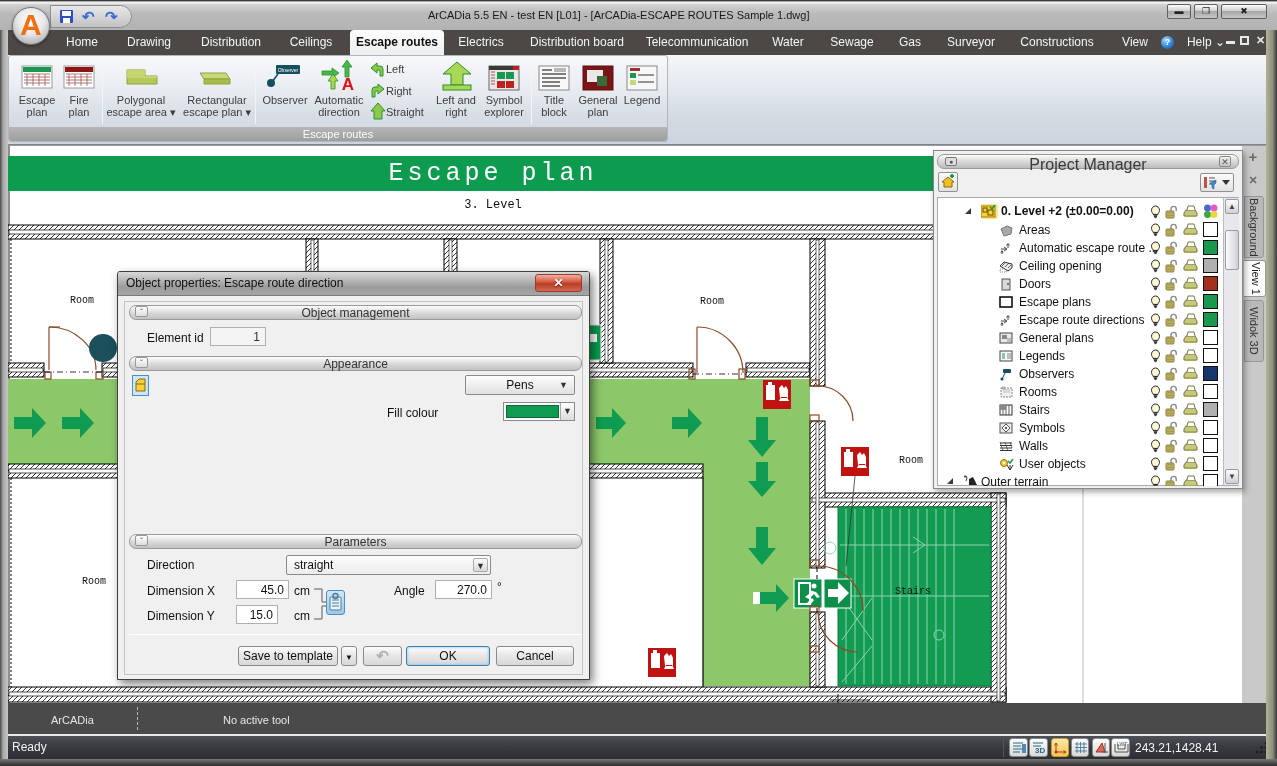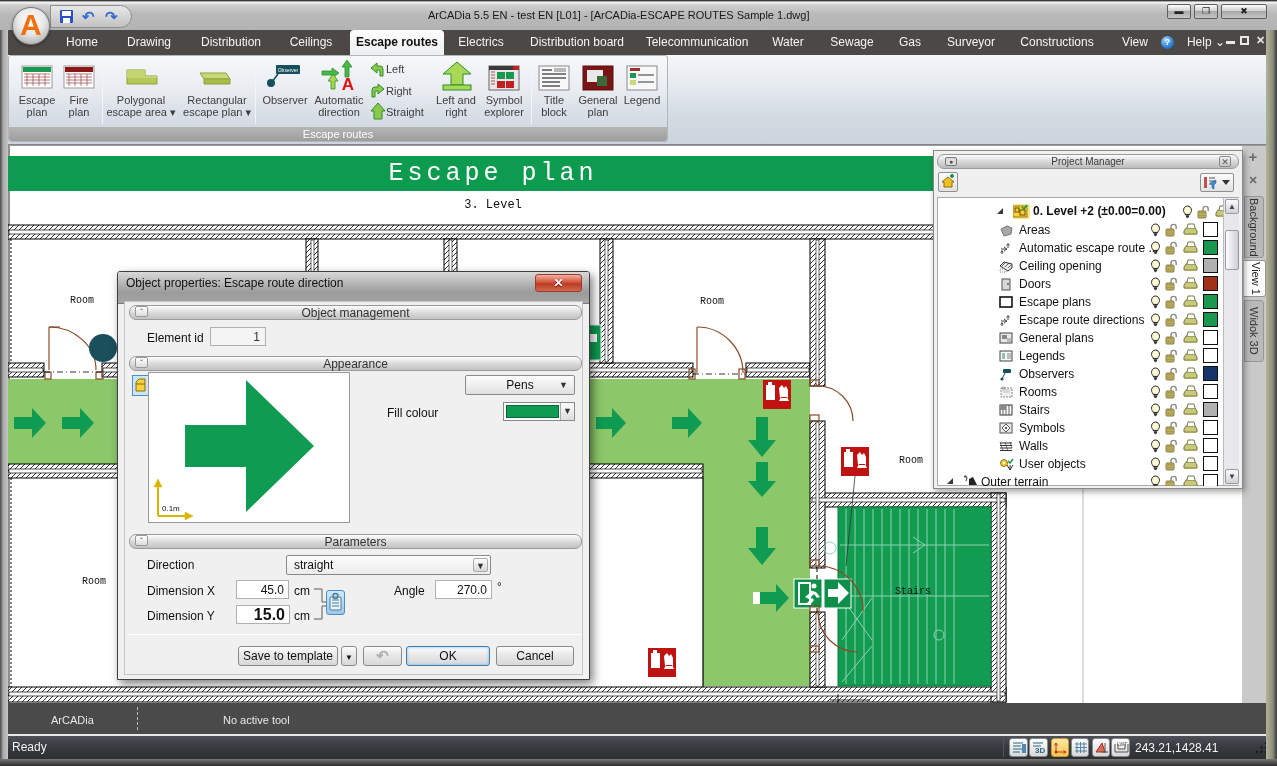--- a/index.html
+++ b/index.html
@@ -347,41 +347,41 @@
   <div style="position:absolute;left:4px;top:4px;width:14px;height:14px;color:#6a6a6a;font-size:15px;font-weight:bold;line-height:14px;text-align:center;">+</div>
   <div style="position:absolute;left:4px;top:28px;width:14px;height:12px;color:#6a6a6a;font-size:11px;font-weight:bold;line-height:12px;text-align:center;">✕</div>
   <div style="position:absolute;left:2px;top:50px;width:20px;height:62px;background:#b9b9b9;border:1px solid #979797;border-radius:0 3px 3px 0;writing-mode:vertical-rl;font-size:11px;color:#333;text-align:center;line-height:18px;">Background</div>
   <div style="position:absolute;left:2px;top:114px;width:22px;height:37px;background:#fdfdfd;border:1px solid #979797;border-left:none;border-radius:0 3px 3px 0;writing-mode:vertical-rl;font-size:11px;color:#222;text-align:center;line-height:19px;">View 1</div>
   <div style="position:absolute;left:2px;top:154px;width:20px;height:62px;background:#b9b9b9;border:1px solid #979797;border-radius:0 3px 3px 0;writing-mode:vertical-rl;font-size:11px;color:#333;text-align:center;line-height:18px;">Widok 3D</div>
 </div>
 
 <div class="abs" style="left:933px;top:150px;width:310px;height:339px;background:#f0f0f0;border:1px solid #8a8a8a;box-shadow:2px 3px 6px rgba(0,0,0,0.35);">
   <div style="position:absolute;left:3px;top:3px;width:302px;height:15px;border:1px solid #9a9a9a;border-radius:7px;background:linear-gradient(#fdfdfd,#d8d8d8 50%,#bcbcbc);">
     <div style="position:absolute;left:7px;top:2px;width:12px;height:9px;border:1px solid #777;border-radius:2px;background:#ddd;font-size:7px;line-height:8px;text-align:center;color:#555;">●</div>
-    <div style="position:absolute;left:0;top:1px;width:100%;text-align:center;font-size:10px;color:#3a3a3a;">Project Manager</div>
+    <div style="position:absolute;left:0;top:1px;width:100%;text-align:center;font-size:16px;color:#3a3a3a;">Project Manager</div>
     <div style="position:absolute;right:7px;top:1px;width:12px;height:11px;border:1px solid #888;border-radius:2px;color:#555;font-size:9px;line-height:11px;text-align:center;">✕</div>
   </div>
   <div style="position:absolute;left:4px;top:21px;width:20px;height:20px;border:1px solid #909090;border-radius:2px;background:linear-gradient(#fbfbfb,#e2e2e2);">
     <svg width="18" height="18" viewBox="0 0 18 18">
         <path d="M3,9 L9,4 L15,9 L13,9 L13,14 L5,14 L5,9 Z" fill="#f0c020" stroke="#8a6a10"></path>
         <path d="M11,3 h4 M13,1 v4" stroke="#1a9850" stroke-width="2"></path>
       </svg>
   </div>
   <div style="position:absolute;right:8px;top:22px;width:34px;height:19px;border:1px solid #909090;border-radius:2px;background:linear-gradient(#fbfbfb,#e2e2e2);">
     <svg width="16" height="16" viewBox="0 0 16 16" style="position:absolute;left:1px;top:1px;">
         <rect x="2" y="2" width="3" height="11" fill="#c05050"></rect>
         <path d="M7,3h6M7,6h6M7,9h4" stroke="#555"></path>
         <path d="M8,8 l6,-3 v3 l-2,2 v4 l-2,-1 v-3 z" fill="#3a8ad4" stroke="#1a5a94" stroke-width="0.5"></path>
       </svg>
     <div style="position:absolute;right:3px;top:6px;width:0;height:0;border-left:4px solid transparent;border-right:4px solid transparent;border-top:5px solid #333;"></div>
   </div>
 
   <div style="position:absolute;left:3px;top:46px;width:302px;height:289px;background:#fff;border:1px solid #aaa;"></div>
   <div id="tree" style="position:absolute;left:3px;top:50px;width:286px;height:285px;overflow:hidden;">
-<div style="position:absolute;left:0;top:2px;width:288px;height:18px;margin-left:32px;">
+<div style="position:absolute;left:0;top:2px;width:288px;height:18px;">
         <div style="position:absolute;left:28px;top:5px;width:0;height:0;border-left:6px solid transparent;border-bottom:6px solid #3a3a3a;"></div>
         <div style="position:absolute;left:44px;top:1px;width:17px;height:15px;background:#ffe88a;border-radius:2px;"><svg width="15" height="13" viewBox="0 0 15 13">
             <rect x="0" y="1" width="14" height="11" fill="#f5d23a" stroke="#9a7a10"></rect>
             <rect x="2" y="3" width="4" height="4" fill="none" stroke="#6a4a00"></rect>
             <rect x="7" y="5" width="5" height="5" fill="none" stroke="#6a4a00"></rect>
             <path d="M9,2 l2,2 3,-4" stroke="#1a9850" stroke-width="1.6" fill="none"></path>
           </svg></div>
         <div style="position:absolute;left:64px;top:1px;font-size:12px;font-weight:bold;color:#111;white-space:nowrap;">0. Level +2 (±0.00=0.00)</div>
         <div style="position:absolute;left:212px;top:2px;"><svg width="13" height="14" viewBox="0 0 13 14">
             <path d="M6.5,1 a4,4.4 0 0 1 4,4.4 c0,1.8 -1.4,2.6 -1.6,4 h-4.8 c-0.2,-1.4 -1.6,-2.2 -1.6,-4 a4,4.4 0 0 1 4,-4.4 z" fill="#fffbd8" stroke="#222"></path>
@@ -749,21 +749,21 @@
 </div>
 
   <div style="position:absolute;left:289px;top:47px;width:16px;height:287px;background:#e8e8ec;border-left:1px solid #bbb;">
     <div style="position:absolute;left:1px;top:1px;width:14px;height:15px;background:linear-gradient(#fdfdfd,#d0d0d8);border:1px solid #9a9aa5;border-radius:2px;text-align:center;font-size:8px;line-height:14px;color:#444;">▲</div>
     <div style="position:absolute;left:1px;top:32px;width:14px;height:40px;background:linear-gradient(90deg,#fdfdfd,#cfcfd8);border:1px solid #9a9aa5;border-radius:2px;"></div>
     <div style="position:absolute;left:1px;bottom:1px;width:14px;height:15px;background:linear-gradient(#fdfdfd,#d0d0d8);border:1px solid #9a9aa5;border-radius:2px;text-align:center;font-size:8px;line-height:14px;color:#444;">▼</div>
   </div>
 </div>
 
 <div class="abs" id="dialog" style="left:117px;top:271px;width:473px;height:409px;background:#f0f0f0;border:1px solid #3f3f3f;border-radius:3px 3px 0 0;box-shadow:3px 4px 10px rgba(0,0,0,0.5);">
-  <div style="position:absolute;left:0;top:0;width:471px;height:32px;background:linear-gradient(#d8d8d8,#b8b8b8 35%,#9b9b9b 65%,#a5a5a5);border-radius:2px 2px 0 0;border-bottom:1px solid #7a7a7a;">
+  <div style="position:absolute;left:0;top:0;width:471px;height:24px;background:linear-gradient(#d8d8d8,#b8b8b8 35%,#9b9b9b 65%,#a5a5a5);border-radius:2px 2px 0 0;border-bottom:1px solid #7a7a7a;">
     <div style="position:absolute;left:8px;top:4px;font-size:12px;color:#111;">Object properties: Escape route direction</div>
     <div style="position:absolute;right:7px;top:2px;width:47px;height:18px;border:1px solid #9c3a30;border-radius:3px;background:linear-gradient(#f0b0a0,#d4553c 45%,#b83c24 55%,#d06a50);color:#fff;font-size:12px;font-weight:bold;text-align:center;line-height:16px;text-shadow:0 1px 1px #700;">✕</div>
   </div>
   <div style="position:absolute;left:6px;top:29px;width:459px;height:374px;border:1px solid #c4c4c4;background:#f0f0f0;"></div>
 
   <div class="gbar" style="position:absolute;left:11px;top:33px;width:453px;height:15px;">
       <span>Object management</span>
       <i>ˇ</i>
     </div>
   <div class="gbar" style="position:absolute;left:11px;top:84px;width:453px;height:15px;">
@@ -774,49 +774,37 @@
       <span>Parameters</span>
       <i>ˇ</i>
     </div>
   <div style="position:absolute;left:29px;top:59px;font-size:12px;color:#111;">Element id</div>
   <div style="position:absolute;left:92px;top:55px;width:56px;height:19px;background:#f4f4f4;border:1px solid #b0b0b0;font-size:12px;color:#333;text-align:right;line-height:18px;padding-right:5px;">1</div>
 
   <div style="position:absolute;left:14px;top:103px;width:17px;height:21px;border:1px solid #4a90c4;background:#cfe4f4;"><svg width="15" height="19" viewBox="0 0 15 19">
         <path d="M3,6 l3,-3 h6 v12 h-9 z" fill="#f5d23a" stroke="#8a6a10"></path>
         <path d="M3,8 h9" stroke="#8a6a10"></path>
       </svg></div>
-  <div style="position:absolute;left:30px;top:100px;width:202px;height:151px;background:#fff;border:1px solid #999;">
-    <svg width="200" height="149" viewBox="0 0 200 149">
-      <path d="M36,52 h61 v-45 l68,66 -68,66 v-45 h-61 z" fill="#0f9b51"></path>
-      <g stroke="#d8b400" stroke-width="2" fill="#d8b400">
-        <line x1="9" y1="143" x2="9" y2="112"></line>
-          <path d="M5,114 l4,-8 4,8 z" stroke-width="0.5"></path>
-        <line x1="9" y1="143" x2="38" y2="143"></line>
-          <path d="M36,139 l8,4 -8,4 z" stroke-width="0.5"></path>
-      </g>
-      <text x="13" y="138" font-size="8" fill="#111" font-family="Liberation Sans">0.1m</text>
-    </svg>
-  </div>
   <div style="position:absolute;left:347px;top:103px;width:110px;height:20px;border:1px solid #8a8a8a;border-radius:2px;background:linear-gradient(#fdfdfd,#e0e0e0);font-size:12px;color:#111;text-align:center;line-height:19px;">Pens<span style="position:absolute;right:6px;top:0;color:#333;font-size:9px;">▼</span></div>
   <div style="position:absolute;left:269px;top:134px;font-size:12px;color:#111;">Fill colour</div>
   <div style="position:absolute;left:385px;top:130px;width:72px;height:19px;border:1px solid #8a8a8a;background:#fff;">
     <div style="position:absolute;left:2px;top:2px;width:53px;height:13px;background:#0f9b51;border:1px solid #096a36;"></div>
     <div style="position:absolute;right:0px;top:0px;width:14px;height:17px;background:linear-gradient(#fdfdfd,#dcdcdc);border-left:1px solid #aaa;color:#333;font-size:9px;text-align:center;line-height:17px;">▼</div>
   </div>
 
   <div style="position:absolute;left:29px;top:286px;font-size:12px;color:#111;">Direction</div>
   <div style="position:absolute;left:168px;top:283px;width:205px;height:20px;border:1px solid #8a8a8a;border-radius:2px;background:linear-gradient(#fdfdfd,#ececec);font-size:12px;color:#111;line-height:19px;padding-left:7px;">straight<div style="position:absolute;right:2px;top:2px;width:15px;height:14px;background:linear-gradient(#fdfdfd,#d8d8d8);border:1px solid #aaa;border-radius:2px;color:#333;font-size:9px;text-align:center;line-height:14px;">▼</div></div>
   <div style="position:absolute;left:29px;top:312px;font-size:12px;color:#111;">Dimension X</div>
   <div style="position:absolute;left:118px;top:308px;width:53px;height:19px;background:#fff;border:1px solid #b0b0b0;font-size:12px;color:#111;text-align:right;line-height:18px;padding-right:4px;">45.0</div>
   <div style="position:absolute;left:176px;top:312px;font-size:12px;color:#111;">cm</div>
   <div style="position:absolute;left:244px;top:312px;font-size:12px;color:#111;margin-left:32px;">Angle</div>
   <div style="position:absolute;left:317px;top:308px;width:57px;height:19px;background:#fff;border:1px solid #b0b0b0;font-size:12px;color:#111;text-align:right;line-height:18px;padding-right:4px;">270.0</div>
   <div style="position:absolute;left:379px;top:308px;font-size:12px;color:#111;">°</div>
   <div style="position:absolute;left:29px;top:337px;font-size:12px;color:#111;">Dimension Y</div>
-  <div style="position:absolute;left:118px;top:333px;width:54px;height:19px;background:#fff;border:1px solid #b0b0b0;font-size:16px;color:#111;text-align:right;line-height:18px;padding-right:4px;font-weight:bold;">15.0</div>
+  <div style="position:absolute;left:118px;top:333px;width:42px;height:19px;background:#fff;border:1px solid #b0b0b0;font-size:12px;color:#111;text-align:right;line-height:18px;padding-right:4px;">15.0</div>
   <div style="position:absolute;left:176px;top:337px;font-size:12px;color:#111;">cm</div>
   <svg style="position:absolute;left:194px;top:312px;" width="24" height="40" viewBox="0 0 24 40">
       <path d="M2,5 h8 M10,5 v13 M2,35 h8 M10,35 v-13 M10,22 h5 M10,18 h5" stroke="#8a8a8a" stroke-width="1.5" fill="none"></path>
     </svg>
   <div style="position:absolute;left:208px;top:318px;width:19px;height:25px;border:1px solid #4a90c4;border-radius:3px;background:linear-gradient(#cfe8f8,#9fc8e8);"><svg width="17" height="23" viewBox="0 0 17 23">
         <rect x="3" y="6" width="11" height="13" rx="1" fill="#e8f4fc" stroke="#4a7a9c"></rect>
         <path d="M5,9 h7 M5,12 h7 M5,15 h7" stroke="#4a7a9c"></path>
         <circle cx="8.5" cy="5" r="2.5" fill="none" stroke="#4a7a9c" stroke-width="1.4"></circle>
       </svg></div>
   <div style="position:absolute;left:11px;top:362px;width:453px;height:1px;background:#c8c8c8;border-bottom:1px solid #fff;"></div>

